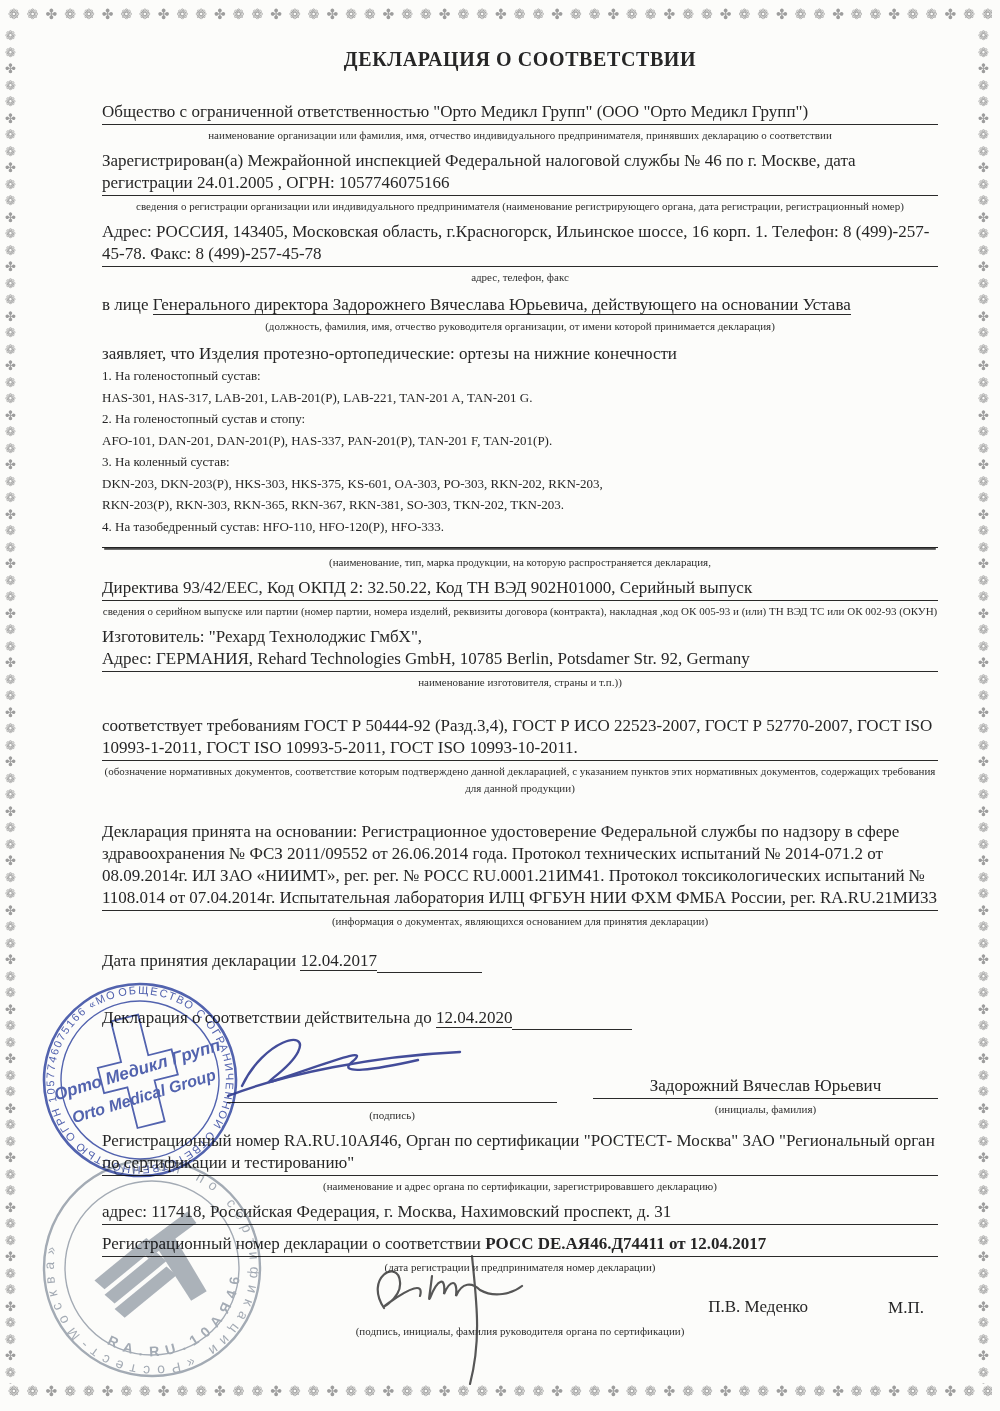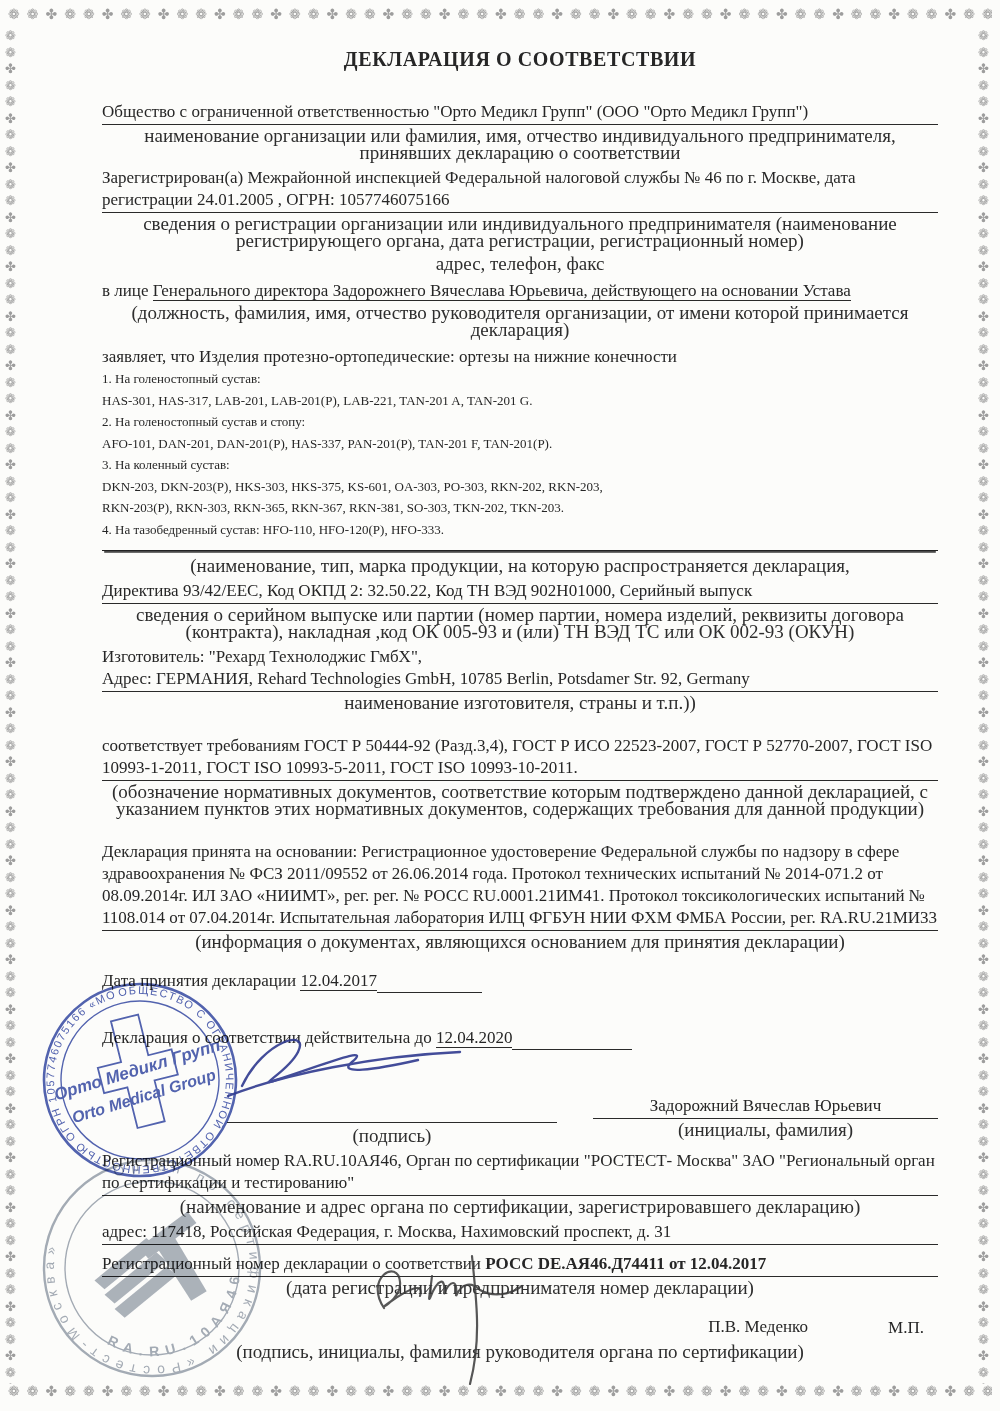--- a/index.html
+++ b/index.html
@@ -12,21 +12,21 @@
   
   .b-edge{position:absolute;color:#8d8d8d;opacity:.85;user-select:none;}
   .b-top{top:6px;left:8px;width:984px;height:20px;font-size:14px;letter-spacing:7px;overflow:hidden;white-space:nowrap;}
   .b-bottom{bottom:8px;left:8px;width:984px;height:20px;font-size:14px;letter-spacing:7px;overflow:hidden;white-space:nowrap;}
   .b-left{top:28px;left:5px;width:17px;height:1356px;font-size:13px;line-height:16.5px;word-break:break-all;overflow:hidden;}
   .b-right{top:28px;right:5px;width:17px;height:1356px;font-size:13px;line-height:16.5px;word-break:break-all;overflow:hidden;}
 
   .content{position:absolute;left:102px;top:42px;width:836px;}
   .title{text-align:center;font-weight:700;font-size:20px;letter-spacing:.6px;margin:6px 0 30px 0;}
   .main{font-size:17px;line-height:22px;margin:0;}
-  .note{font-size:19px;line-height:17px;text-align:center;margin:2px 0 6px 0;color:#2e2e2e;}
+  .note{font-size:11px;line-height:17px;text-align:center;margin:2px 0 6px 0;color:#2e2e2e;}
   .u{border-bottom:1.4px solid #2a2a2a;padding-bottom:1px;}
   .ul{border-bottom:1.4px solid #2a2a2a;}
   .list{font-size:13px;line-height:21.5px;margin:0;}
   .dbl{border-bottom:1.8px solid #222;box-shadow:0 4px 0 -2.2px #4a4a4a;padding-bottom:10px;}
   .gap8{margin-top:8px;}.gap12{margin-top:24px;}.gap16{margin-top:16px;}
   .fill1{display:inline-block;width:105px;border-bottom:1.4px solid #2a2a2a;}
   .fill2{display:inline-block;width:120px;border-bottom:1.4px solid #2a2a2a;}
   .sig-row{display:flex;justify-content:space-between;margin-top:46px;}
   .sig-left{width:330px;margin-left:125px;}
   .sig-line{border-top:1.4px solid #2a2a2a;height:2px;margin-top:26px;}
@@ -49,20 +49,21 @@
 
 <div class="content">
   <div class="title">ДЕКЛАРАЦИЯ О СООТВЕТСТВИИ</div>
 
   <p class="main u">Общество с ограниченной ответственностью "Орто Медикл Групп"  (ООО "Орто Медикл Групп")</p>
   <p class="note">наименование организации или фамилия, имя, отчество индивидуального предпринимателя, принявших декларацию о соответствии</p>
 
   <p class="main u">Зарегистрирован(а) Межрайонной инспекцией Федеральной налоговой службы № 46 по г. Москве, дата регистрации 24.01.2005 , ОГРН: 1057746075166</p>
   <p class="note">сведения о регистрации организации или индивидуального предпринимателя (наименование регистрирующего органа, дата регистрации, регистрационный номер)</p>
 
+  <p class="main u">Адрес: РОССИЯ, 143405, Московская область, г.Красногорск, Ильинское шоссе, 16 корп. 1. Телефон: 8 (499)-257-45-78. Факс: 8 (499)-257-45-78</p>
   <p class="note">адрес, телефон, факс</p>
 
   <p class="main gap8"><span>в лице </span><span class="ul">Генерального директора Задорожнего Вячеслава Юрьевича, действующего на основании Устава</span></p>
   <p class="note">(должность, фамилия, имя, отчество руководителя организации, от имени которой принимается декларация)</p>
 
   <p class="main gap8">заявляет, что Изделия протезно-ортопедические: ортезы на нижние конечности</p>
 
   <p class="list">1. На голеностопный сустав:</p>
   <p class="list">HAS-301, HAS-317, LAB-201, LAB-201(P), LAB-221, TAN-201 A, TAN-201 G.</p>
   <p class="list">2. На голеностопный сустав и стопу:</p>

